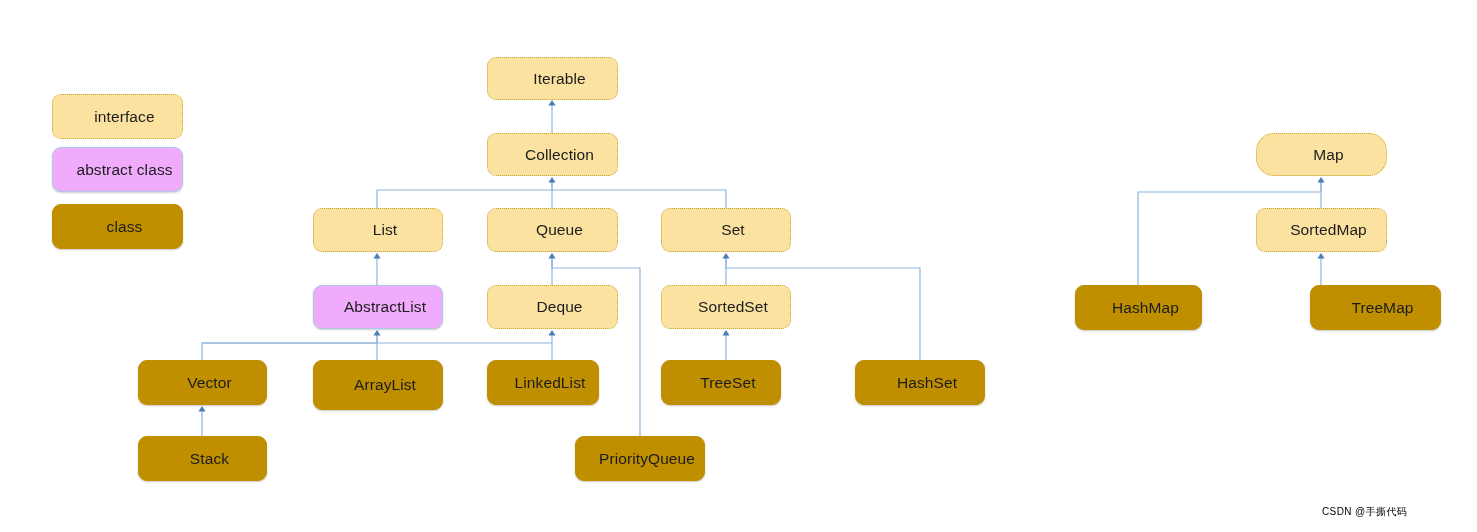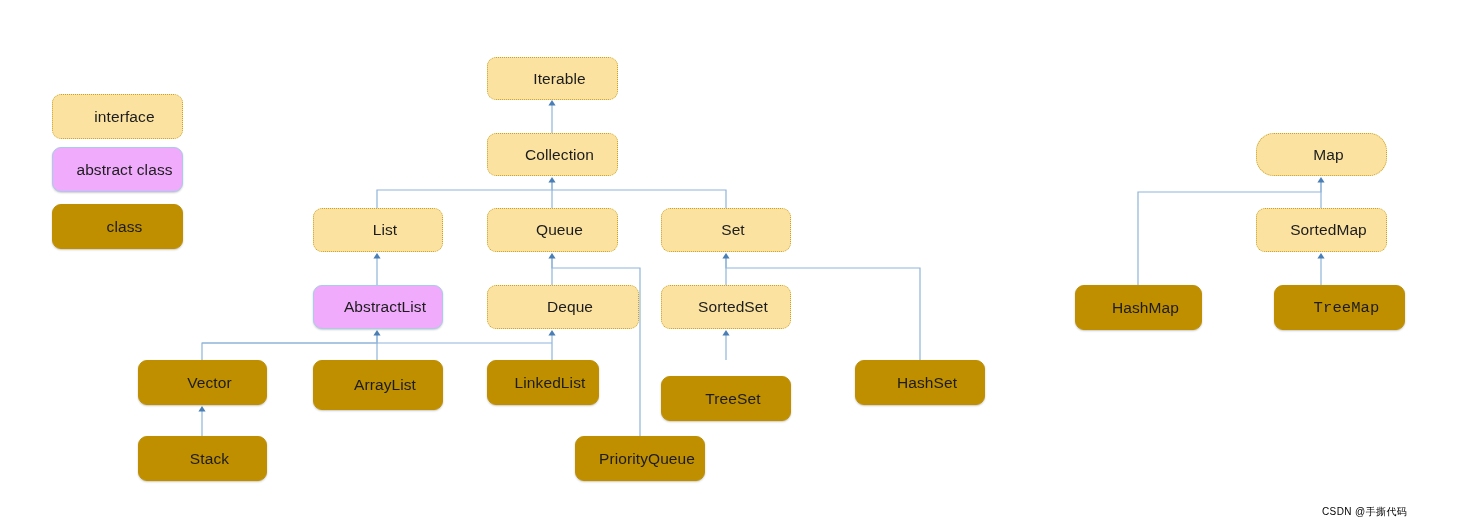--- a/index.html
+++ b/index.html
@@ -116,29 +116,29 @@
       <div class="legend-box node abstract" style="left: 52px; top: 147px; width: 131px; height: 45px;">abstract class</div>
       <div class="legend-box node klass" style="left: 52px; top: 204px; width: 131px; height: 45px;">class</div>
     </div>
   <div id="node-layer">
       <div class="node interface" style="left: 487px; top: 57px; width: 131px; height: 43px;">Iterable</div>
       <div class="node interface" style="left: 487px; top: 133px; width: 131px; height: 43px;">Collection</div>
       <div class="node interface" style="left: 313px; top: 208px; width: 130px; height: 44px;">List</div>
       <div class="node interface" style="left: 487px; top: 208px; width: 131px; height: 44px;">Queue</div>
       <div class="node interface" style="left: 661px; top: 208px; width: 130px; height: 44px;">Set</div>
       <div class="node abstract" style="left: 313px; top: 285px; width: 130px; height: 44px;">AbstractList</div>
-      <div class="node interface" style="left: 487px; top: 285px; width: 152px; height: 44px;">Deque</div>
+      <div class="node interface" style="left: 487px; top: 285px; width: 131px; height: 44px;">Deque</div>
       <div class="node interface" style="left: 661px; top: 285px; width: 130px; height: 44px;">SortedSet</div>
       <div class="node klass" style="left: 138px; top: 360px; width: 129px; height: 45px;">Vector</div>
       <div class="node klass" style="left: 313px; top: 360px; width: 130px; height: 50px;">ArrayList</div>
       <div class="node klass" style="left: 487px; top: 360px; width: 112px; height: 45px;">LinkedList</div>
-      <div class="node klass" style="left: 661px; top: 376px; width: 130px; height: 45px;">TreeSet</div>
+      <div class="node klass" style="left: 661px; top: 360px; width: 120px; height: 45px;">TreeSet</div>
       <div class="node klass" style="left: 855px; top: 360px; width: 130px; height: 45px;">HashSet</div>
       <div class="node klass" style="left: 138px; top: 436px; width: 129px; height: 45px;">Stack</div>
       <div class="node klass" style="left: 575px; top: 436px; width: 130px; height: 45px; text-align: center;">PriorityQueue</div>
       <div class="node interface" style="left: 1256px; top: 133px; width: 131px; height: 43px; border-radius: 18px;">Map</div>
       <div class="node interface" style="left: 1256px; top: 208px; width: 131px; height: 44px;">SortedMap</div>
       <div class="node klass" style="left: 1075px; top: 285px; width: 127px; height: 45px;">HashMap</div>
-      <div class="node klass" style="left: 1274px; top: 285px; width: 131px; height: 45px; font-family: Liberation Mono, monospace;">TreeMap</div>
+      <div class="node klass" style="left: 1310px; top: 285px; width: 131px; height: 45px;">TreeMap</div>
     </div>
 
   <div id="watermark" style="left: 1322px; top: 505px;">CSDN @手撕代码</div>
 </div>
 
 </body></html>

